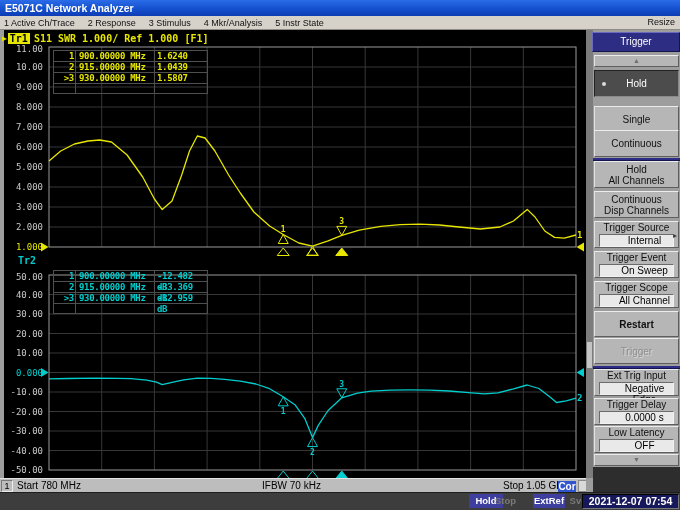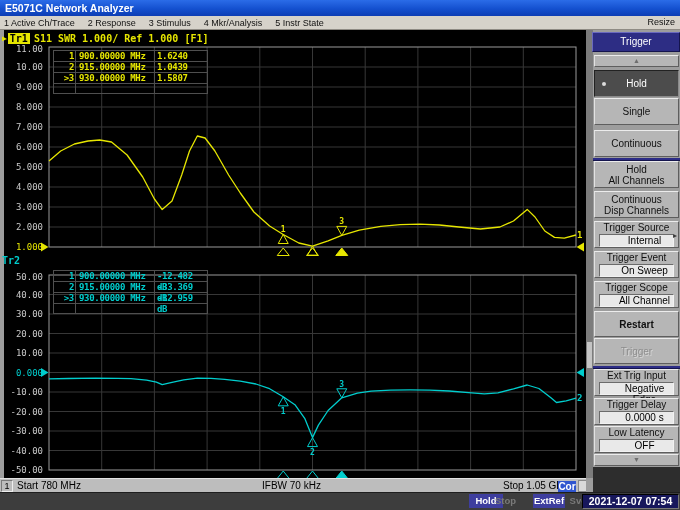--- a/index.html
+++ b/index.html
@@ -18,21 +18,21 @@
   .menu-resize { position:absolute; right:5px; top:0; line-height:13px; }
 
   
   .content { position:absolute; left:0; top:30px; width:586px; height:448px; background:#000; }
   .left-strip { position:absolute; left:0; top:0; width:4px; height:448px; background:#9d9d9d; }
   svg.plots { position:absolute; left:0; top:0; }
 
   .tr-header { position:absolute; height:12px; display:flex; align-items:center;
     font-family:"DejaVu Sans Mono",monospace; font-size:10px; font-weight:bold; white-space:pre; }
   .tr1-header { left:2px; top:2px; color:#e6e600; }
-  .tr2-header { left:2px; top:224px; color:#00cdcd;text-align:right; }
+  .tr2-header { left:18px; top:224px; color:#00cdcd;text-align:right; }
   .tr-arrow { font-size:8px; margin-right:1px; }
   .tr1-name { background:#e6e600; color:#000; padding:0 2px; margin-right:4px; }
   .tr2-name { margin-right:6px; }
 
   .mtable { position:absolute; left:53px; width:155px; height:44px;
     border:1px solid #4f4f4f; font-family:"DejaVu Sans Mono",monospace;
     font-size:9px; font-weight:bold; letter-spacing:-0.3px; }
   .mtable1 { top:20px; color:#e6e600; }
   .mtable2 { top:240px; color:#00cdcd; }
   .mt-vline { position:absolute; top:0; width:1px; height:100%; background:#4f4f4f; }
@@ -284,21 +284,21 @@
     <div class="sb-arrowbtn" style="top:25px">
       <span>▲</span>
     </div>
     <div id="sb-buttons">
         <div class="sb-sep" style="top: 128px;"></div>
         <div class="sb-sep" style="top: 336px;"></div>
         <div class="sb-btn selected" style="top: 40px; height: 27px;">
           <span>Hold</span>
           <span class="sb-dot"></span>
         </div>
-        <div class="sb-btn" style="top: 68px; height: 27px;">
+        <div class="sb-btn" style="top: 76px; height: 27px;">
           <span>Single</span>
         </div>
         <div class="sb-btn" style="top: 100px; height: 27px;">
           <span>Continuous</span>
         </div>
         <div class="sb-btn" style="top: 131px; height: 27px;">
           <span>Hold</span>
           <span>All Channels</span>
         </div>
         <div class="sb-btn" style="top: 161px; height: 27px;">

